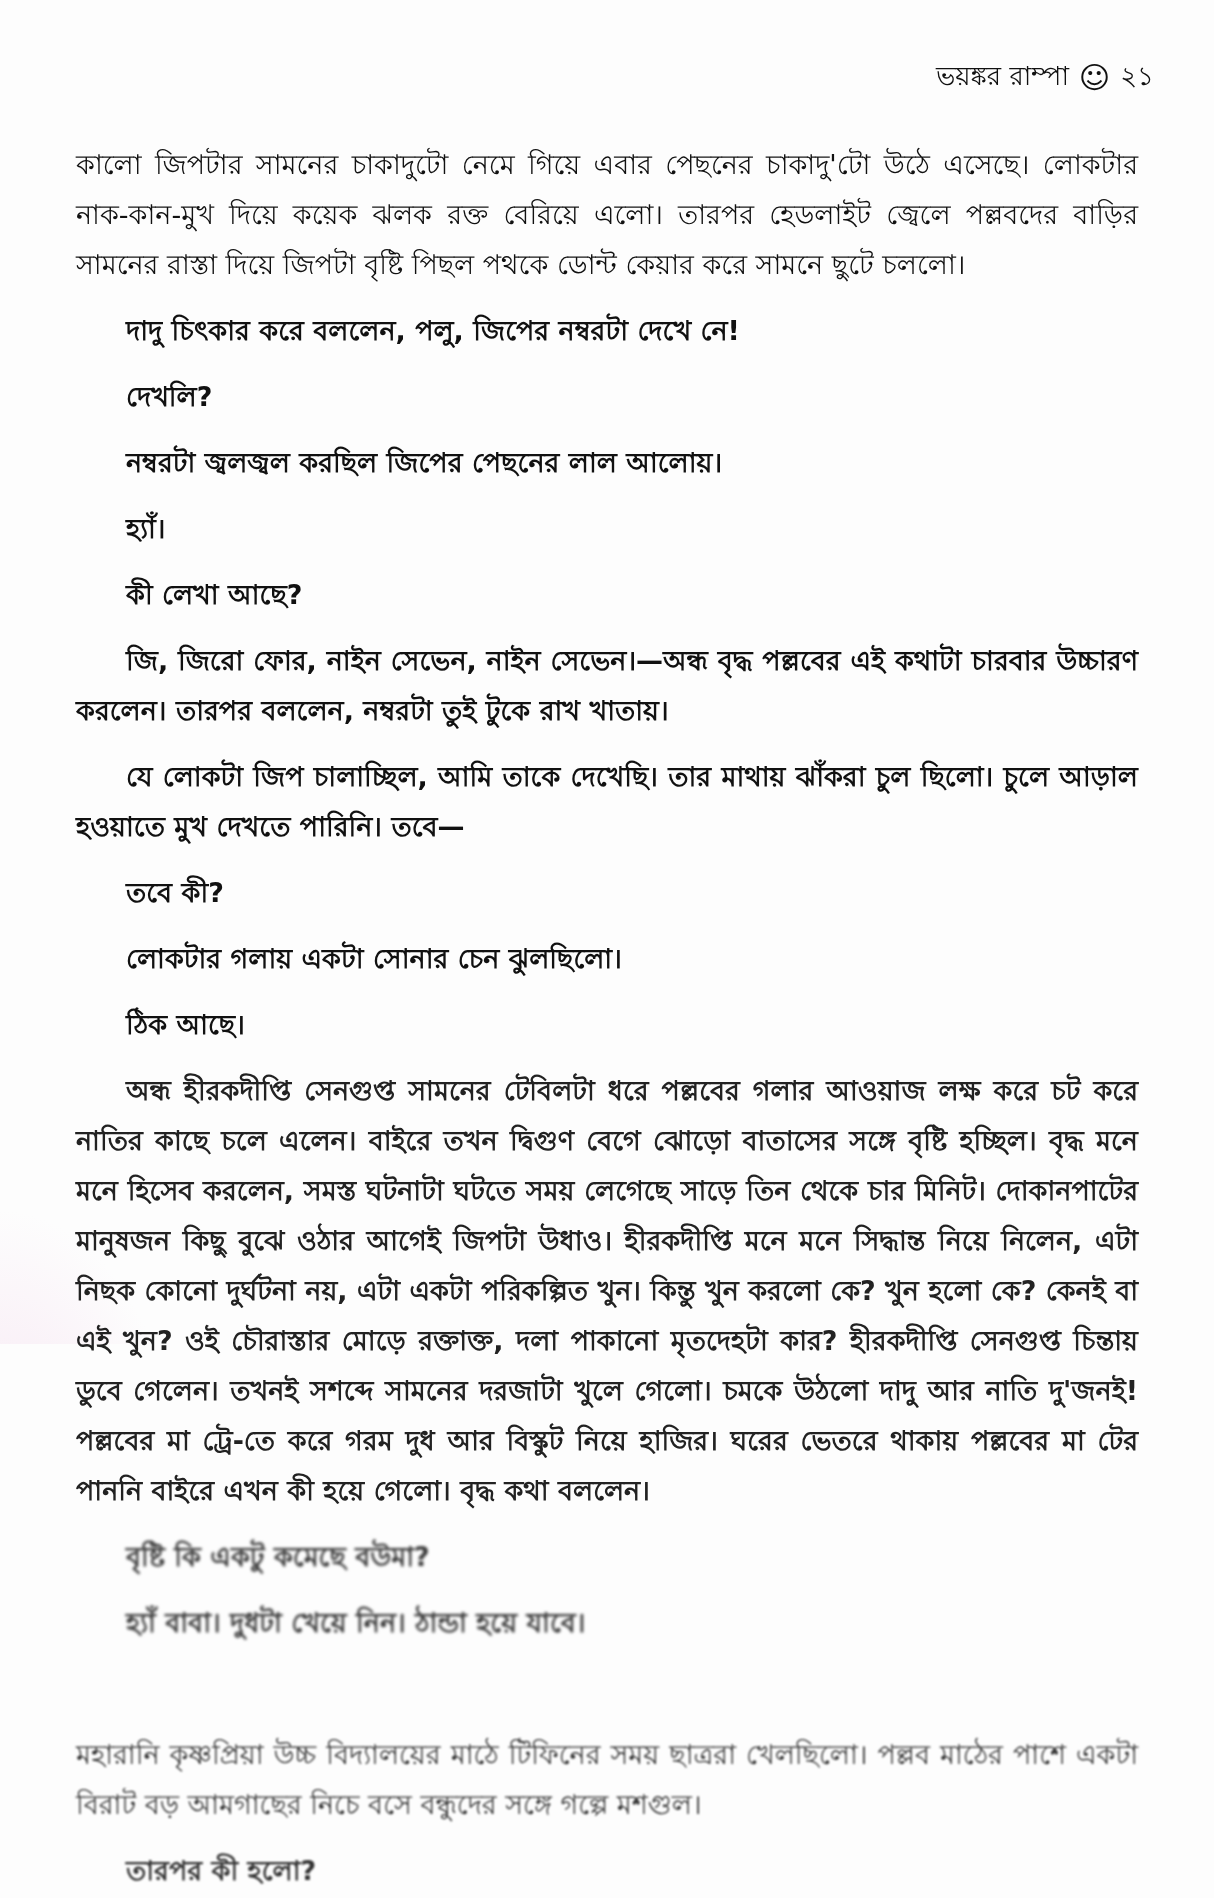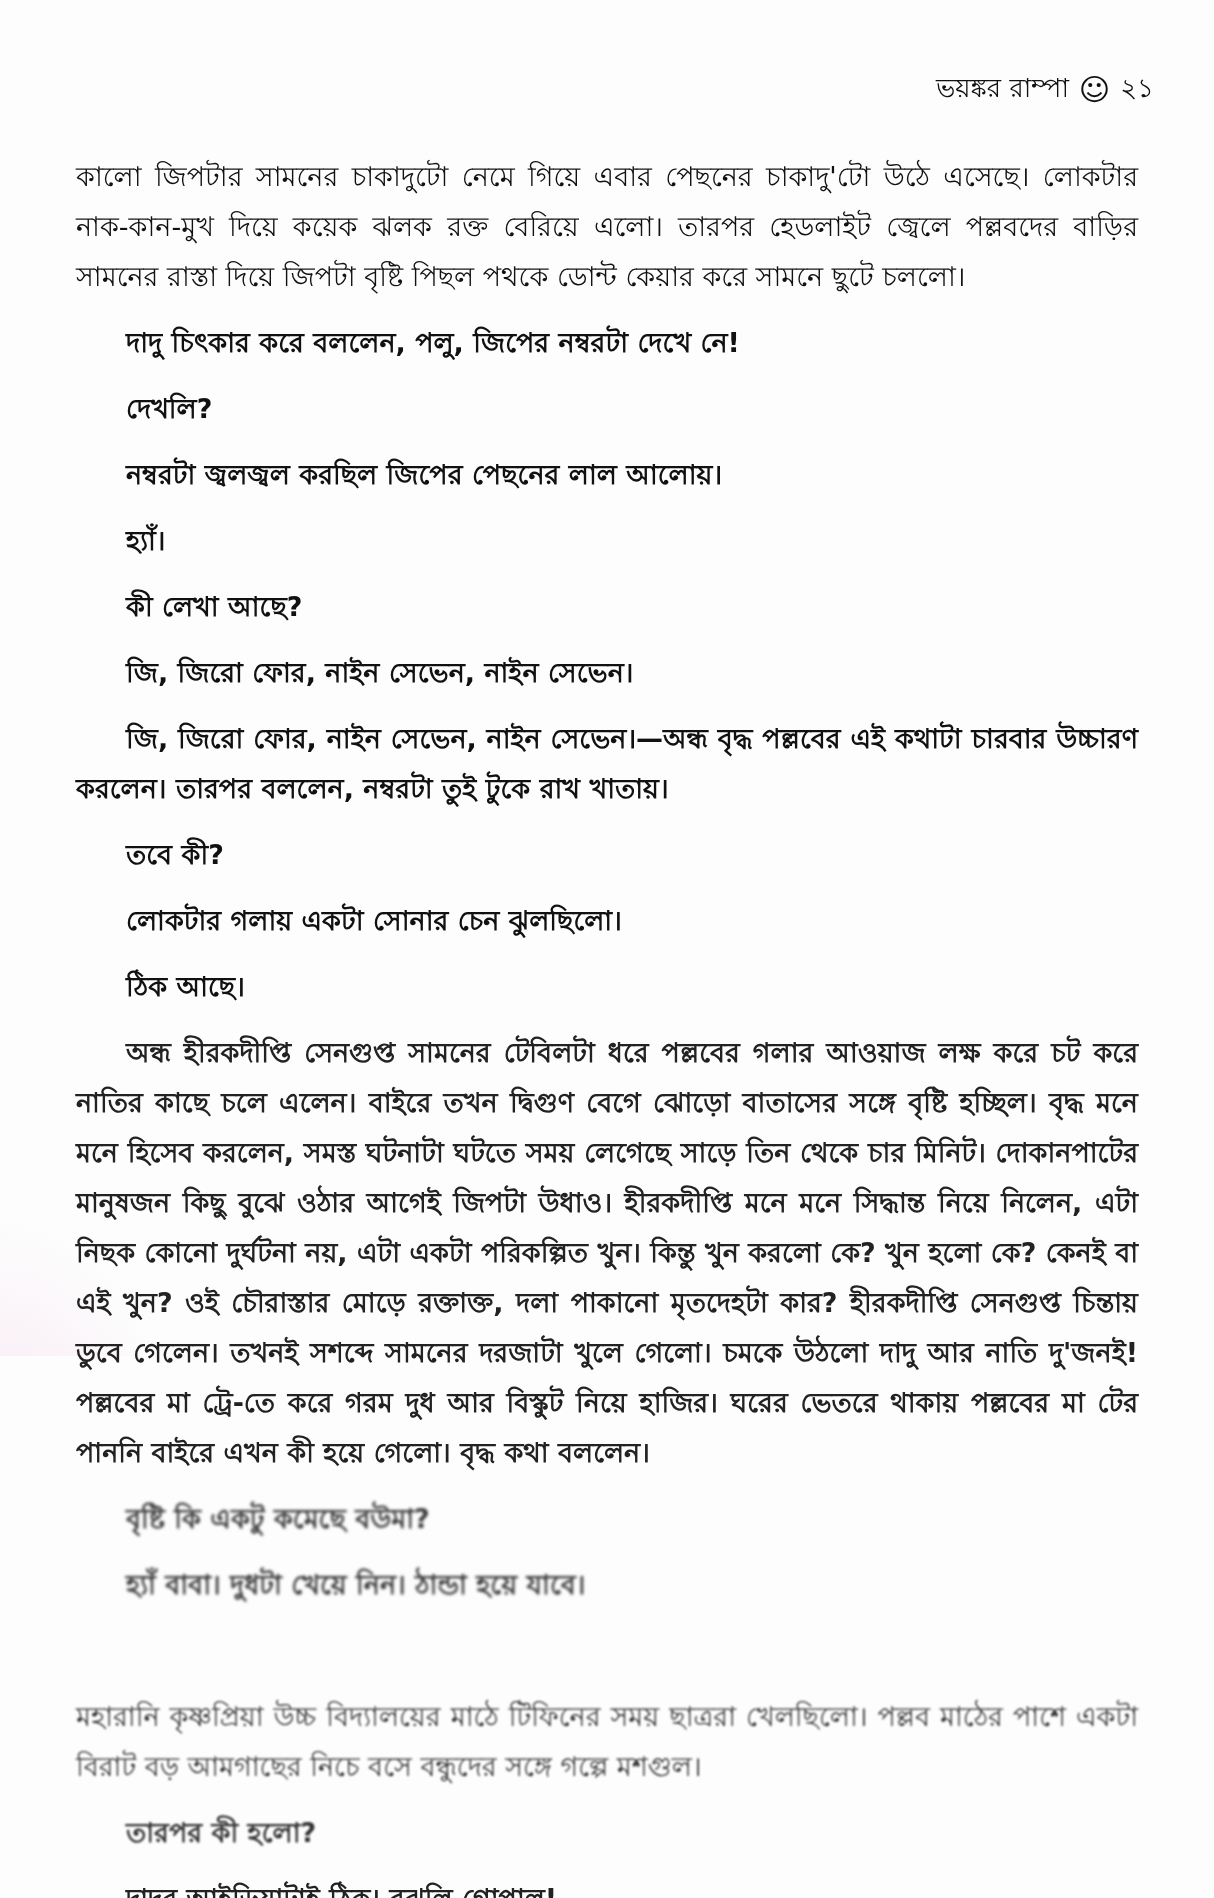--- a/index.html
+++ b/index.html
@@ -10,21 +10,21 @@
       width: 1214px;
       height: 1898px;
       background: #fdfdfd;
       position: relative;
       overflow: hidden;
       font-family: "DejaVu Sans", "Liberation Sans", sans-serif;
       color: #111;
     }
     .page {
       position: absolute;
-      left: 0; top: 16px;
+      left: 0; top: 4px;
       width: 1214px;
       height: 1340px;
       background:
         radial-gradient(ellipse 260px 420px at 0px 1500px, rgba(245,225,240,0.9), rgba(255,255,255,0) 70%),
         #fdfdfd;
     }
     .running-head {
       position: absolute;
       top: 52px;
       right: 60px;
@@ -72,22 +72,22 @@
     <span>২১</span>
   </div>
 
   <div class="body-text">
     <p class="para">কালো জিপটার সামনের চাকাদুটো নেমে গিয়ে এবার পেছনের চাকাদু'টো উঠে এসেছে। লোকটার নাক-কান-মুখ দিয়ে কয়েক ঝলক রক্ত বেরিয়ে এলো। তারপর হেডলাইট জ্বেলে পল্লবদের বাড়ির সামনের রাস্তা দিয়ে জিপটা বৃষ্টি পিছল পথকে ডোন্ট কেয়ার করে সামনে ছুটে চললো।</p>
     <p class="para indent">দাদু চিৎকার করে বললেন, পলু, জিপের নম্বরটা দেখে নে!</p>
     <p class="para indent">দেখলি?</p>
     <p class="para indent">নম্বরটা জ্বলজ্বল করছিল জিপের পেছনের লাল আলোয়।</p>
     <p class="para indent">হ্যাঁ।</p>
     <p class="para indent">কী লেখা আছে?</p>
-    <p class="para indent">জি, জিরো ফোর, নাইন সেভেন, নাইন সেভেন।</p>
     <p class="para indent">জি, জিরো ফোর, নাইন সেভেন, নাইন সেভেন।—অন্ধ বৃদ্ধ পল্লবের এই কথাটা চারবার উচ্চারণ করলেন। তারপর বললেন, নম্বরটা তুই টুকে রাখ খাতায়।</p>
+    <p class="para indent">যে লোকটা জিপ চালাচ্ছিল, আমি তাকে দেখেছি। তার মাথায় ঝাঁকরা চুল ছিলো। চুলে আড়াল হওয়াতে মুখ দেখতে পারিনি। তবে—</p>
     <p class="para indent">তবে কী?</p>
     <p class="para indent">লোকটার গলায় একটা সোনার চেন ঝুলছিলো।</p>
     <p class="para indent">ঠিক আছে।</p>
     <p class="para indent blur-soft">অন্ধ হীরকদীপ্তি সেনগুপ্ত সামনের টেবিলটা ধরে পল্লবের গলার আওয়াজ লক্ষ করে চট করে নাতির কাছে চলে এলেন। বাইরে তখন দ্বিগুণ বেগে ঝোড়ো বাতাসের সঙ্গে বৃষ্টি হচ্ছিল। বৃদ্ধ মনে মনে হিসেব করলেন, সমস্ত ঘটনাটা ঘটতে সময় লেগেছে সাড়ে তিন থেকে চার মিনিট। দোকানপাটের মানুষজন কিছু বুঝে ওঠার আগেই জিপটা উধাও। হীরকদীপ্তি মনে মনে সিদ্ধান্ত নিয়ে নিলেন, এটা নিছক কোনো দুর্ঘটনা নয়, এটা একটা পরিকল্পিত খুন। কিন্তু খুন করলো কে? খুন হলো কে? কেনই বা এই খুন? ওই চৌরাস্তার মোড়ে রক্তাক্ত, দলা পাকানো মৃতদেহটা কার? হীরকদীপ্তি সেনগুপ্ত চিন্তায় ডুবে গেলেন। তখনই সশব্দে সামনের দরজাটা খুলে গেলো। চমকে উঠলো দাদু আর নাতি দু'জনই! পল্লবের মা ট্রে-তে করে গরম দুধ আর বিস্কুট নিয়ে হাজির। ঘরের ভেতরে থাকায় পল্লবের মা টের পাননি বাইরে এখন কী হয়ে গেলো। বৃদ্ধ কথা বললেন।</p>
     <p class="para indent blur-strong">বৃষ্টি কি একটু কমেছে বউমা?</p>
     <p class="para indent blur-strong">হ্যাঁ বাবা। দুধটা খেয়ে নিন। ঠান্ডা হয়ে যাবে।</p>
     <div class="section-gap"></div>
     <p class="para blur-mid">মহারানি কৃষ্ণপ্রিয়া উচ্চ বিদ্যালয়ের মাঠে টিফিনের সময় ছাত্ররা খেলছিলো। পল্লব মাঠের পাশে একটা বিরাট বড় আমগাছের নিচে বসে বন্ধুদের সঙ্গে গল্পে মশগুল।</p>
     <p class="para indent blur-mid">তারপর কী হলো?</p>
     <p class="para indent blur-soft">দাদুর আইডিয়াটাই ঠিক। বুঝলি গোপাল!</p>

